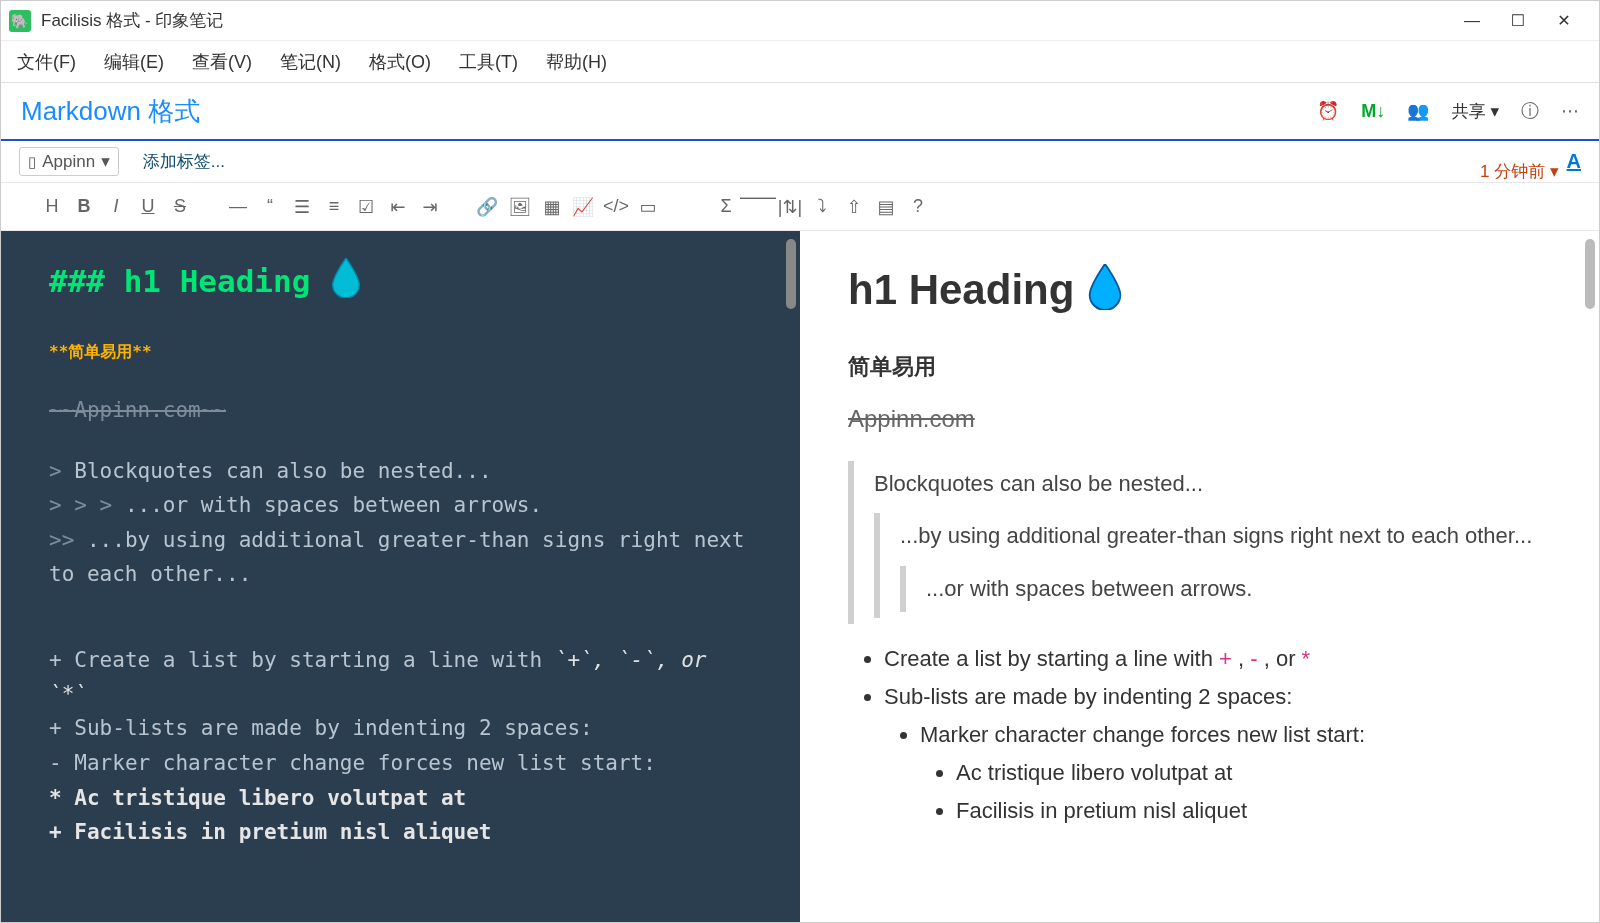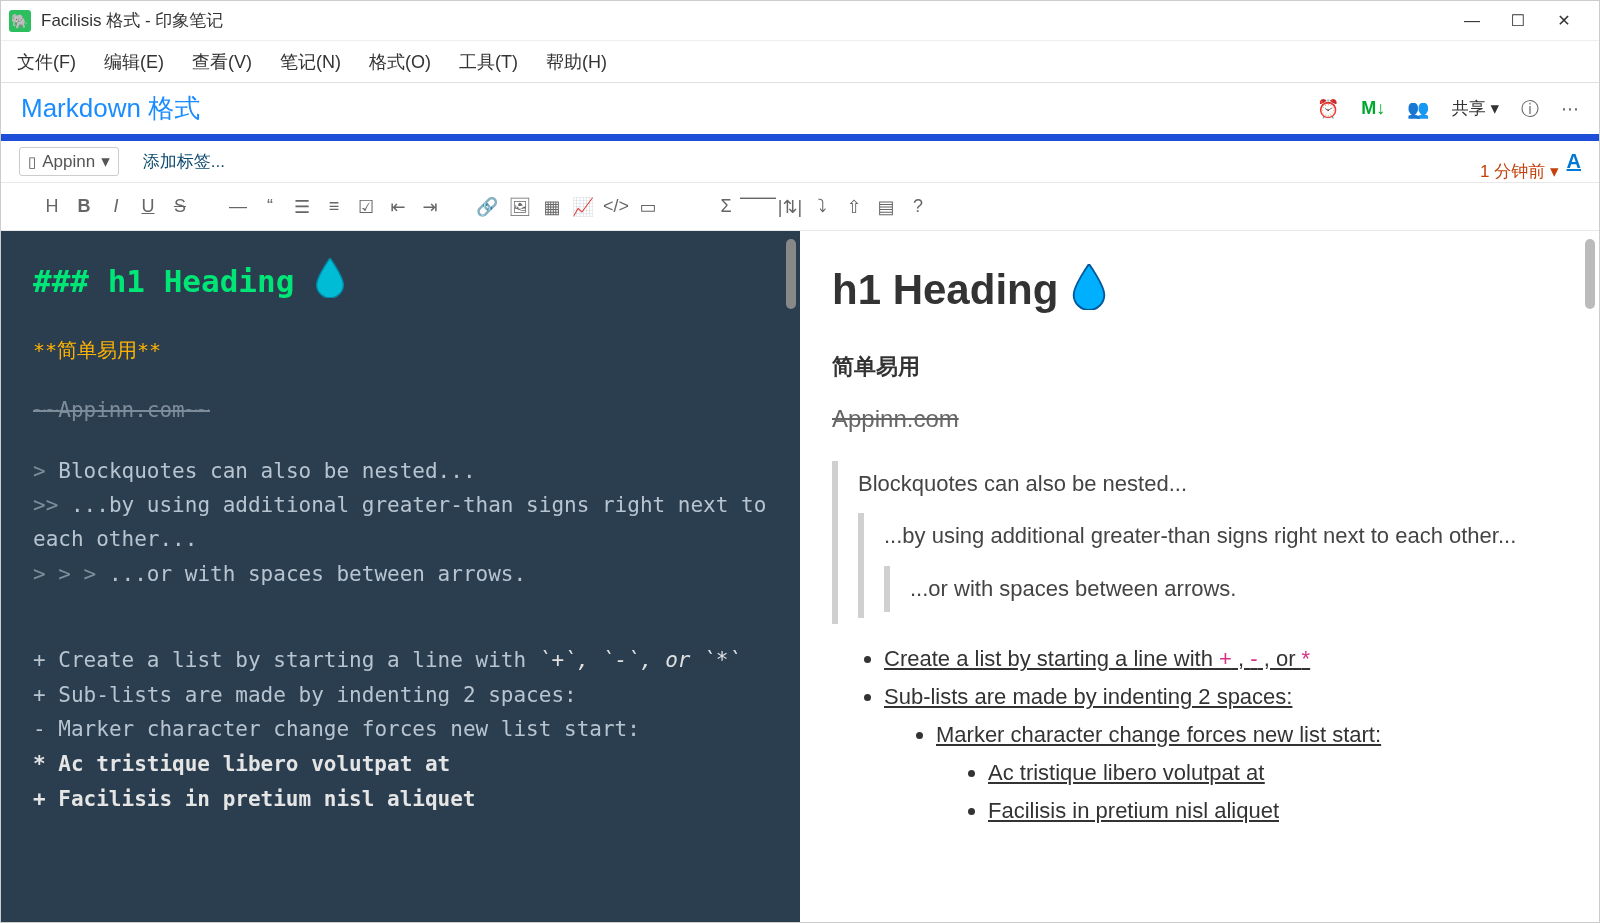--- a/index.html
+++ b/index.html
@@ -24,21 +24,21 @@
 .win-controls .ctrl { width: 18px; height: 18px; display:flex; align-items:center; justify-content:center; font-size:16px; cursor:pointer; }
 
 .menubar {
   height: 42px; display: flex; align-items: center; gap: 28px; padding: 0 16px;
   font-size: 18px; border-bottom: 1px solid #e0e0e0;
 }
 .menubar .menu-item { cursor: pointer; }
 
 .note-header {
   height: 58px; display: flex; align-items: center; padding: 0 20px;
-  border-bottom: 7px solid #1d4ed8;
+  border-bottom: 2px solid #1d4ed8;
 }
 .note-title { color: #1a8cff; font-size: 26px; flex:1; }
 .note-actions { display: flex; align-items: center; gap: 22px; color:#666; font-size:18px; }
 .note-actions .share-label { color:#333; font-size:17px; }
 .note-actions .md-icon { color:#00a82d; font-weight:bold; }
 
 .tag-row {
   height: 42px; display: flex; align-items: center; padding: 0 18px;
   border-bottom: 1px solid #e8e8e8; font-size: 17px; color:#555;
 }
@@ -54,34 +54,34 @@
 
 .toolbar {
   height: 48px; display: flex; align-items: center; gap: 6px; padding: 0 38px;
   border-bottom: 1px solid #e8e8e8; color:#666;
 }
 .toolbar .tb-btn { width:26px; height:26px; display:flex; align-items:center; justify-content:center; font-size:18px; cursor:pointer; }
 .toolbar .sep { width:20px; }
 .toolbar .wide-sep { width:40px; }
 
 .content { flex: 1; display: flex; overflow:hidden; }
-.editor, .preview { flex: 1; padding: 26px 32px; overflow-y:auto; font-size: 21px; }
+.editor, .preview { flex: 1; padding: 26px 48px; overflow-y:auto; font-size: 21px; }
 .editor {
   background: #2b3e50; color: #c8d0d8; font-family: "Consolas", monospace;
   line-height: 1.6; position:relative;
 }
 .editor .scrollbar, .preview .scrollbar {
   position:absolute; top:8px; right:4px; width:10px; height:70px;
   background:#888; border-radius:5px;
 }
 .preview .scrollbar { background:#bbb; }
 
 .md-heading { color:#00e676; font-size: 31px; font-weight: bold; }
 .md-heading-mark { color:#00e676; }
-.md-bold { color:#ffb300; font-weight:normal; font-size:20px;margin-top:14px; }
+.md-bold { color:#ffb300; font-weight:bold; font-size:16px;margin-top:14px; }
 .md-strike { color:#7e8c9a; text-decoration: line-through; font-size:21px;text-align:right; }
 .md-quote-mark { color:#78909c; }
 .md-text { color:#b8c5d0; }
 .md-code { color:#e0e0e0;font-style:italic; }
 .md-list { color:#b8c5d0; }
 .md-list-bold { color:#e5e5e5; font-weight:bold; }
 .editor-line { margin-bottom: 1px; }
 .editor .gap { height: 26px; }
 
 .preview { background:#fff; color:#333; line-height:1.55; position:relative; }
@@ -91,21 +91,21 @@
 }
 .preview .pv-bold { font-weight:bold; font-size:22px; margin-bottom: 16px; }
 .preview .pv-strike { color:#666; text-decoration: line-through; font-size:24px; margin-bottom: 24px; }
 .preview blockquote {
   border-left: 6px solid #d0d0d0; padding: 6px 0 6px 20px; margin: 0 0 18px 0;
   color:#444; font-size:22px;
 }
 .preview blockquote blockquote { margin: 12px 0 0 0; }
 .preview ul { list-style: disc; padding-left: 36px; font-size:22px; }
 .preview ul ul { list-style: disc; }
-.preview li { margin: 4px 16px; text-decoration: underline; }
+.preview li { margin: 4px 0; }
 .preview .code-inline { color:#d63384; }
 
 svg.drop { width:34px; height:40px; vertical-align:-6px; }
 svg.drop-pv { width:38px; height:46px; }
 </style>
 </head>
 <body>
 
 <div class="window">
 
@@ -192,22 +192,22 @@
         <span class="md-heading"><span class="md-heading-mark">###</span> <span>h1 Heading</span> <svg class="drop" viewBox="0 0 24 30">
               <path d="M12 0 C12 0 2 14 2 20 A10 10 0 0 0 22 20 C22 14 12 0 12 0 Z" fill="#00bcd4" stroke="#0288a7" stroke-width="1"></path>
             </svg></span>
       </div>
       <div class="gap"></div>
       <div class="editor-line"><span class="md-bold">**简单易用**</span></div>
       <div class="gap"></div>
       <div class="editor-line"><span class="md-strike">~~Appinn.com~~</span></div>
       <div class="gap"></div>
       <div class="editor-line"><span class="md-quote-mark">&gt;</span> <span class="md-text">Blockquotes can also be nested...</span></div>
+      <div class="editor-line"><span class="md-quote-mark">&gt; &gt; &gt;</span> <span class="md-text">...or with spaces between arrows.</span></div>
       <div class="editor-line"><span class="md-quote-mark">&gt;&gt;</span> <span class="md-text">...by using additional greater-than signs right next to each other...</span></div>
-      <div class="editor-line"><span class="md-quote-mark">&gt; &gt; &gt;</span> <span class="md-text">...or with spaces between arrows.</span></div>
       <div class="gap"></div>
       <div class="gap"></div>
       <div class="editor-line"><span class="md-list">+</span> <span class="md-list">Create a list by starting a line with</span> <span class="md-code">`+`, `-`, or `*`</span></div>
       <div class="editor-line"><span class="md-list">+</span> <span class="md-list">Sub-lists are made by indenting 2 spaces:</span></div>
       <div class="editor-line"><span class="md-list">  -</span> <span class="md-list">Marker character change forces new list start:</span></div>
       <div class="editor-line"><span class="md-list-bold">    * Ac tristique libero volutpat at</span></div>
       <div class="editor-line"><span class="md-list-bold">    + Facilisis in pretium nisl aliquet</span></div>
     </div>
 
     <div class="preview">

